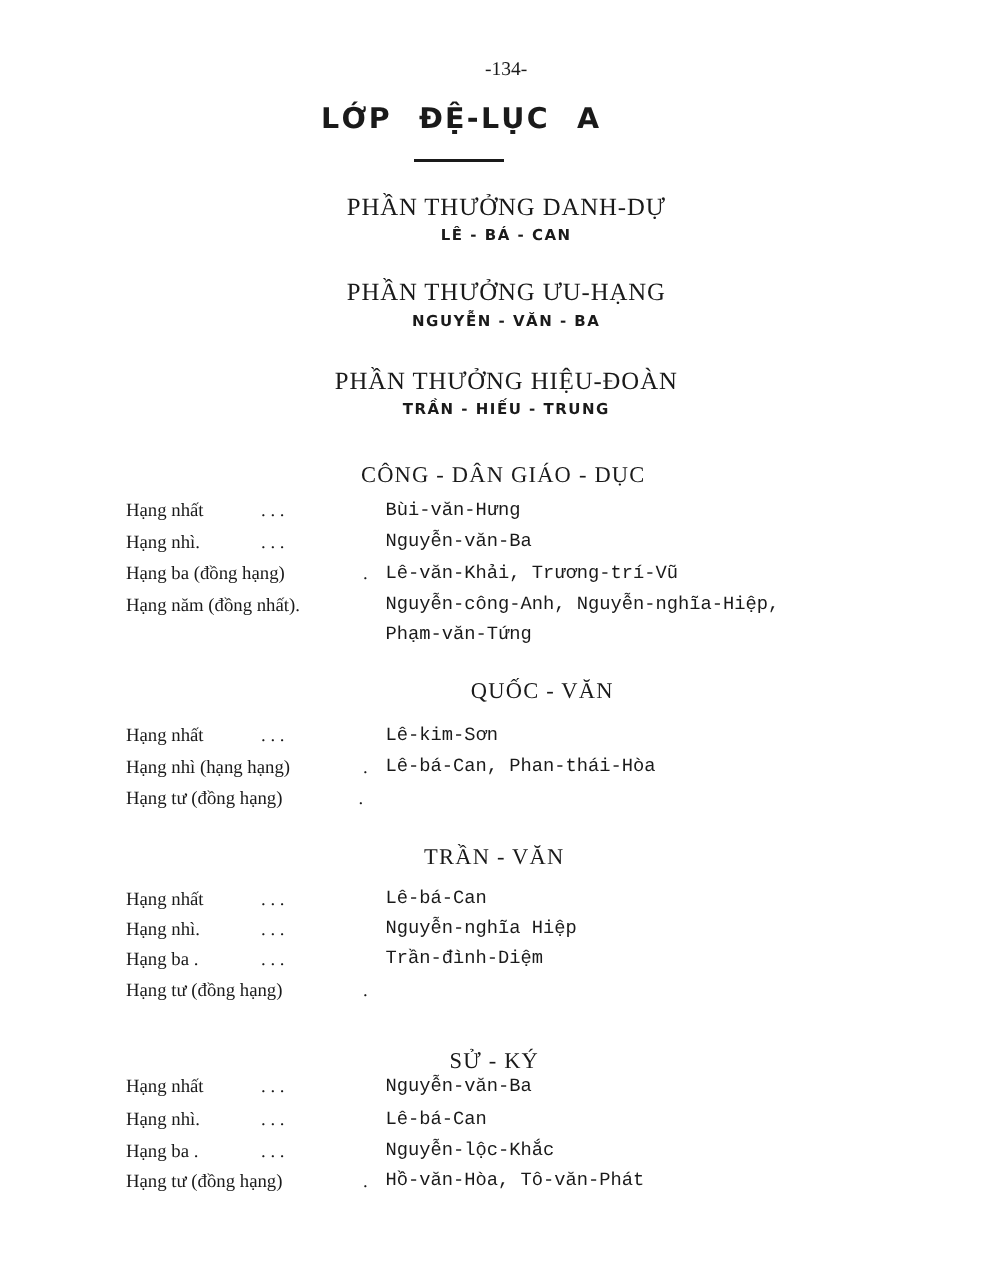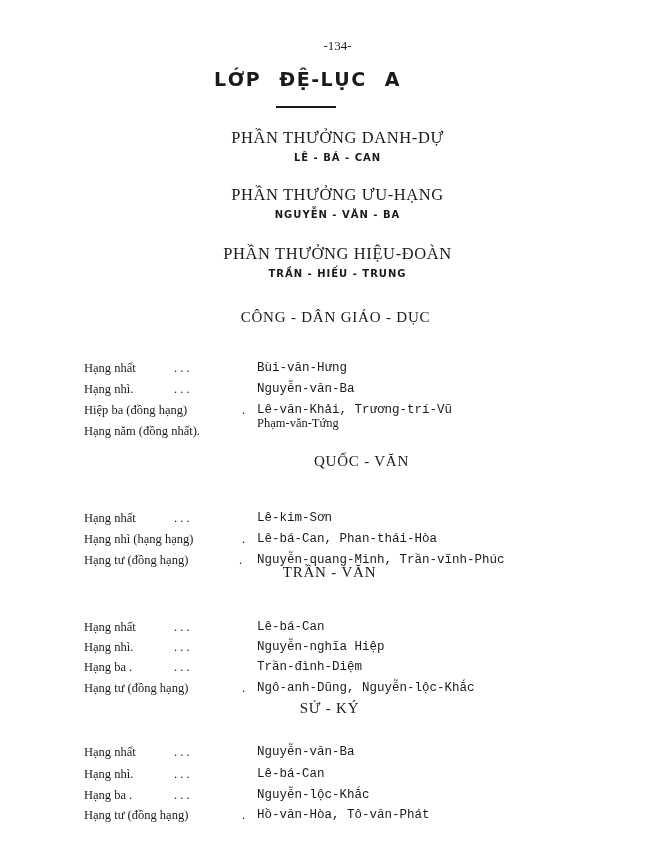--- a/index.html
+++ b/index.html
@@ -8,21 +8,21 @@
     font-family: "DejaVu Serif", "Liberation Serif", serif; color: #1a1a1a;
   }
   .abs { position: absolute; white-space: nowrap; }
   .center { left: 0; width: 659px; text-align: center; }
   .page-num { top: 38px; font-family: "Liberation Serif", serif; font-size: 13px; left: 8px; }
   .title { top: 68px; font-family: "DejaVu Sans", sans-serif; font-weight: bold; font-size: 19px; letter-spacing: 1.5px; left: -22px; word-spacing: 10px; }
   .rule { top: 106px; left: 276px; width: 60px; height: 2px; background: #1a1a1a; }
   .award-h { font-family: "Liberation Serif", serif; font-size: 16.5px; letter-spacing: 0.6px; }
   .award-n { font-family: "DejaVu Sans", sans-serif; font-weight: bold; font-size: 10px; letter-spacing: 1px; }
   .sec-h { font-family: "Liberation Serif", serif; font-size: 15px; letter-spacing: 0.8px; }
-  .row { position: absolute; left: 84px; width: 480px; height: 20px; font-family: "Liberation Serif", serif; font-size: 12.5px; margin-top: 28px; }
+  .row { position: absolute; left: 84px; width: 480px; height: 20px; font-family: "Liberation Serif", serif; font-size: 12.5px; }
   .row .label { position: absolute; left: 0; top: 0; white-space: nowrap; }
   .row .dots { position: absolute; top: 0; white-space: nowrap; letter-spacing: 0; }
   .row .name { position: absolute; left: 173px; top: 0; white-space: nowrap; font-family: Liberation Mono, monospace; }
   .cont { position: absolute; left: 257px; font-family: "Liberation Serif", serif; font-size: 12.5px; white-space: nowrap; }
 </style>
 </head>
 <body>
 
 <div class="abs center page-num">-134-</div>
 <div class="abs center title">LỚP ĐỆ-LỤC A</div>
@@ -43,46 +43,46 @@
   <span class="label">Hạng nhất</span>
   <span class="dots" style="left:90px;">.      .      .</span>
   <span class="name">Bùi-văn-Hưng</span>
 </div>
 <div class="row" style="top:354px;">
   <span class="label">Hạng nhì.</span>
   <span class="dots" style="left:90px;">.      .      .</span>
   <span class="name">Nguyễn-văn-Ba</span>
 </div>
 <div class="row" style="top:375px;">
-  <span class="label">Hiệp ba (đồng hạng)</span>
+  <span class="label">Hạng ba (đồng hạng)</span>
   <span class="dots" style="left:158px;">.</span>
   <span class="name">Lê-văn-Khải, Trương-trí-Vũ</span>
 </div>
 <div class="row" style="top:396px;">
   <span class="label">Hạng năm (đồng nhất).</span>
   <span class="dots" style="left:160px;"></span>
+  <span class="name">Nguyễn-công-Anh,   Nguyễn-nghĩa-Hiệp,</span>
 </div>
-<div class="cont" style="top:416px;">Phạm-văn-Tứng</div>
+<div class="cont" style="top:416px;font-family:Liberation Mono, monospace;">Phạm-văn-Tứng</div>
 
 <div class="abs center sec-h" style="top:453px; left:0px;padding-left:32px;">QUỐC - VĂN</div>
 
 <div class="row" style="top:483px;">
   <span class="label">Hạng nhất</span>
   <span class="dots" style="left:90px;">.      .      .</span>
   <span class="name">Lê-kim-Sơn</span>
 </div>
 <div class="row" style="top:504px;">
   <span class="label">Hạng nhì (hạng hạng)</span>
   <span class="dots" style="left:158px;">.</span>
   <span class="name">Lê-bá-Can,  Phan-thái-Hòa</span>
 </div>
 <div class="row" style="top:525px;">
   <span class="label">Hạng tư (đồng hạng)</span>
   <span class="dots" style="left:155px;">.</span>
-  <span class="name">Nguyễn-quang-Minh,  Trần-vĩnh-Phúc</span>
 </div>
 
 <div class="abs center sec-h" style="top:564px; left:0px;">TRẦN - VĂN</div>
 
 <div class="row" style="top:592px;">
   <span class="label">Hạng nhất</span>
   <span class="dots" style="left:90px;">.      .      .</span>
   <span class="name">Lê-bá-Can</span>
 </div>
 <div class="row" style="top:612px;">
@@ -91,21 +91,20 @@
   <span class="name">Nguyễn-nghĩa Hiệp</span>
 </div>
 <div class="row" style="top:632px;">
   <span class="label">Hạng ba .</span>
   <span class="dots" style="left:90px;">.      .      .</span>
   <span class="name">Trần-đình-Diệm</span>
 </div>
 <div class="row" style="top:653px;">
   <span class="label">Hạng tư (đồng hạng)</span>
   <span class="dots" style="left:158px;">.</span>
-  <span class="name">Ngô-anh-Dũng,  Nguyễn-lộc-Khắc</span>
 </div>
 
 <div class="abs center sec-h" style="top:688px; left:0px;margin-top:12px;">SỬ - KÝ</div>
 
 <div class="row" style="top:717px;">
   <span class="label">Hạng nhất</span>
   <span class="dots" style="left:90px;">.      .      .</span>
   <span class="name">Nguyễn-văn-Ba</span>
 </div>
 <div class="row" style="top:739px;">

